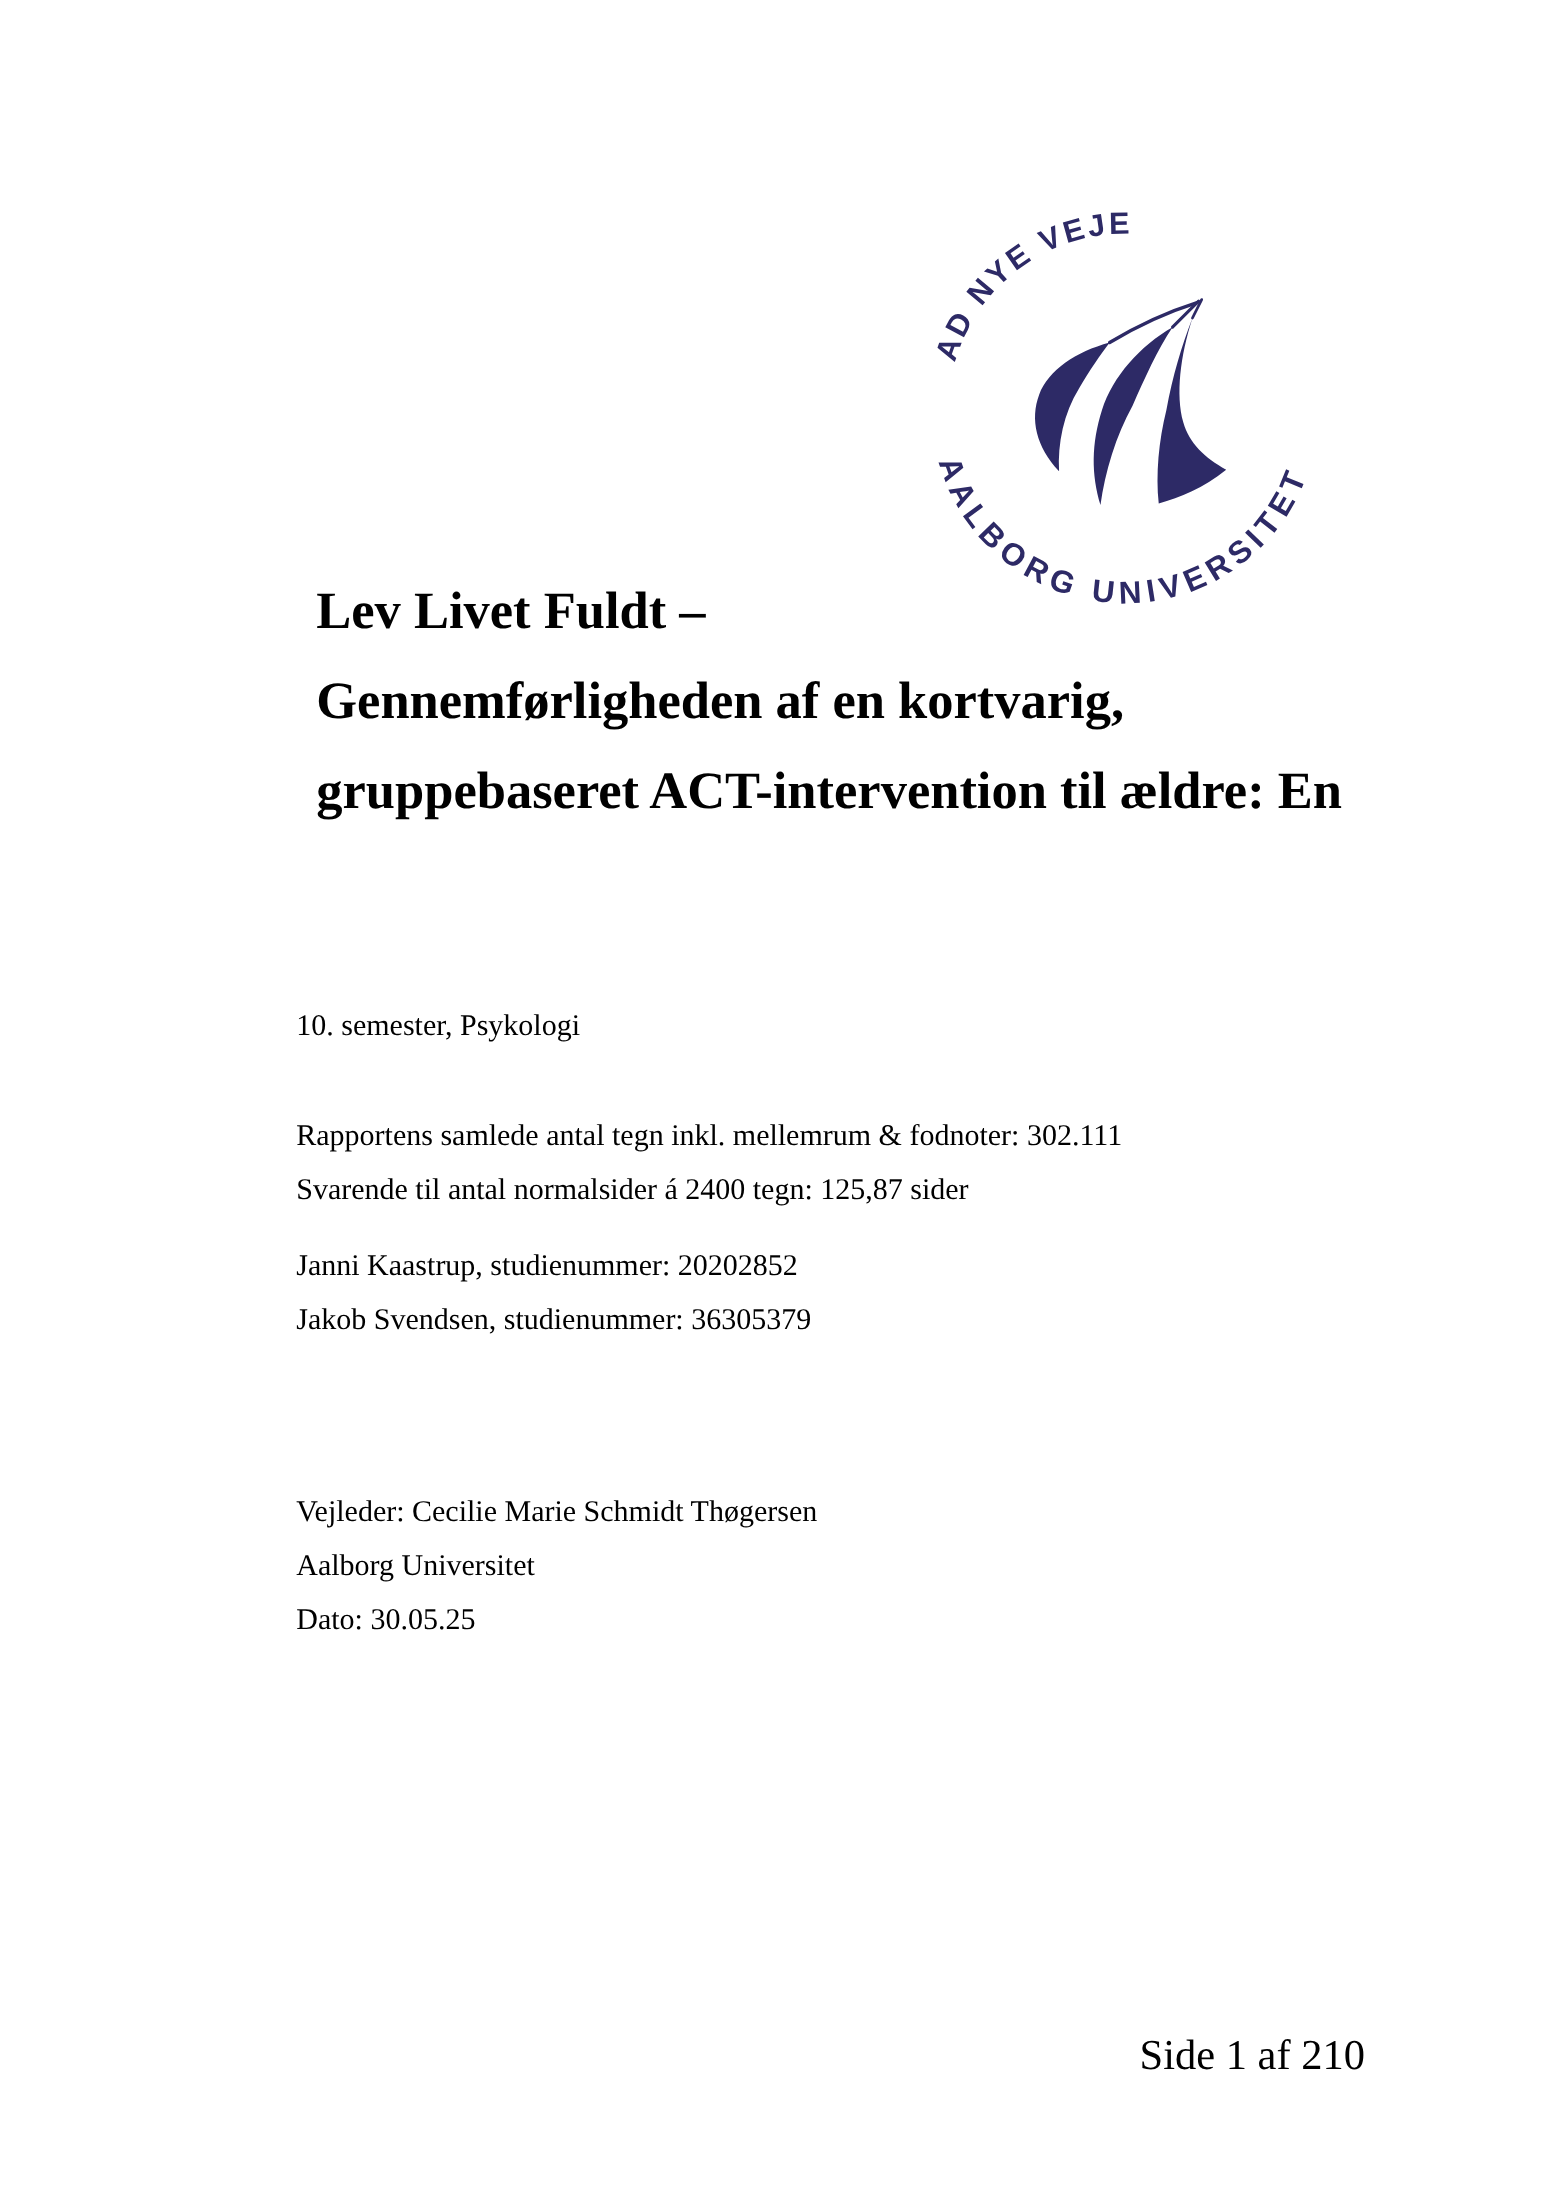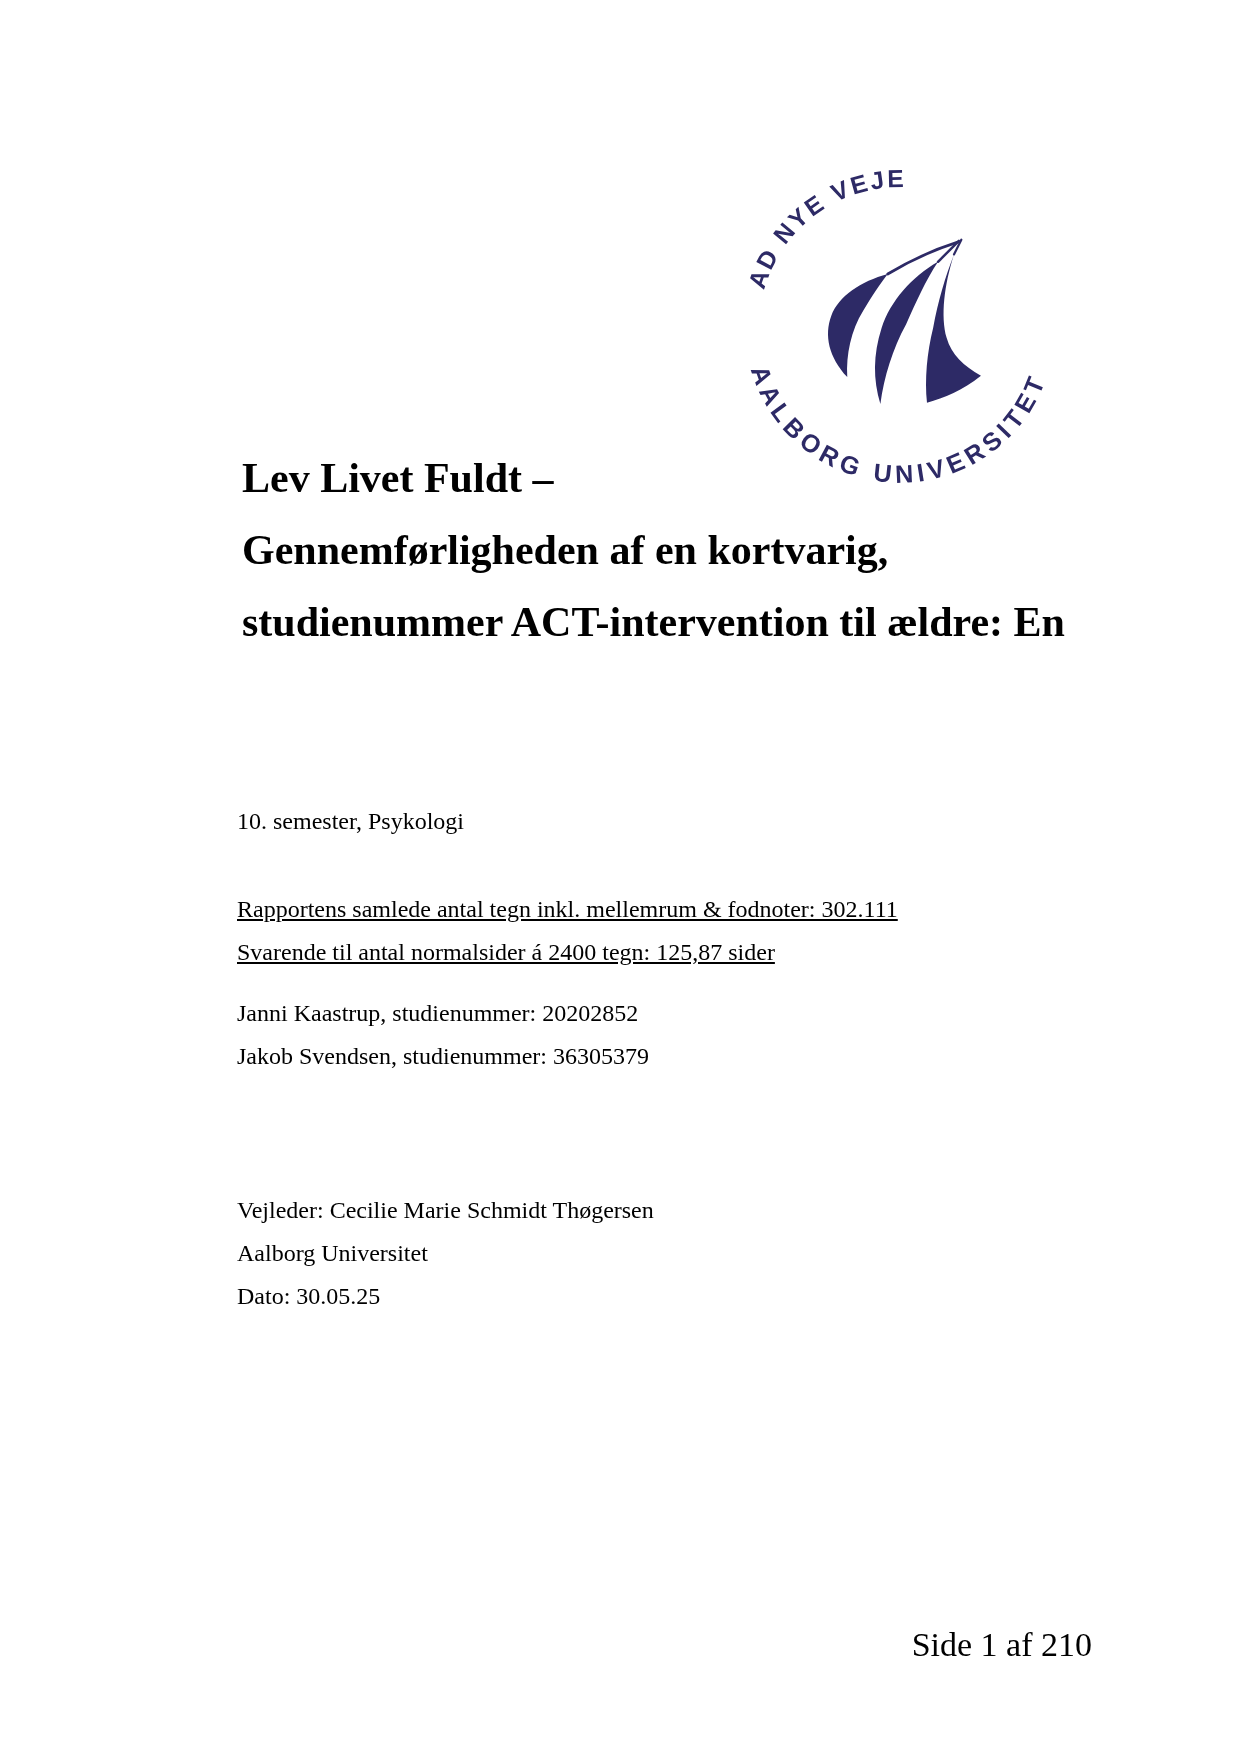--- a/index.html
+++ b/index.html
@@ -26,35 +26,35 @@
     font-family: "Liberation Sans", sans-serif;
     font-weight: bold;
     fill: #2d2a66;
   }
   .arc-text-top { font-size: 20px; letter-spacing: 2px; }
   .arc-text-bottom { font-size: 20.5px; letter-spacing: 4px; }
   .title {
     position: absolute;
     left: 237px;
     top: 437px;
-    margin: 5px;
+    margin: 16px;
     font-size: 42px;
     font-weight: bold;
     line-height: 72px;
     white-space: nowrap;
   }
   .block {
     position: absolute;
     left: 237px;
     font-size: 24px;
     line-height: 43px;
     white-space: nowrap;
   }
   .block-semester   { top: 800px; text-align: center; }
-  .block-stats      { top: 888px; text-decoration: underline; }
+  .block-stats      { top: 888px; }
   .block-authors    { top: 992px; }
   .block-supervisor { top: 1189px; }
   .footer {
     position: absolute;
     right: 149px;
     top: 1630px;
     font-size: 34px;
     line-height: 29px;
     text-align: right;
     white-space: nowrap;
@@ -90,21 +90,21 @@
       </text>
       <text class="arc-text arc-text-bottom">
         <textPath href="#arcBottom" startOffset="50%" text-anchor="middle">AALBORG UNIVERSITET</textPath>
       </text>
     </svg>
   </div>
 
   <h1 class="title">
     <div>Lev Livet Fuldt –</div>
     <div>Gennemførligheden af en kortvarig,</div>
-    <div>studienummer ACT-intervention til ældre: En</div>
+    <div>gruppebaseret ACT-intervention til ældre: En</div>
   </h1>
 
   <div class="block block-semester">10. semester, Psykologi</div>
 
   <div class="block block-stats">
     <div>Rapportens samlede antal tegn inkl. mellemrum &amp; fodnoter: 302.111</div>
     <div>Svarende til antal normalsider á 2400 tegn: 125,87 sider</div>
   </div>
 
   <div class="block block-authors">

